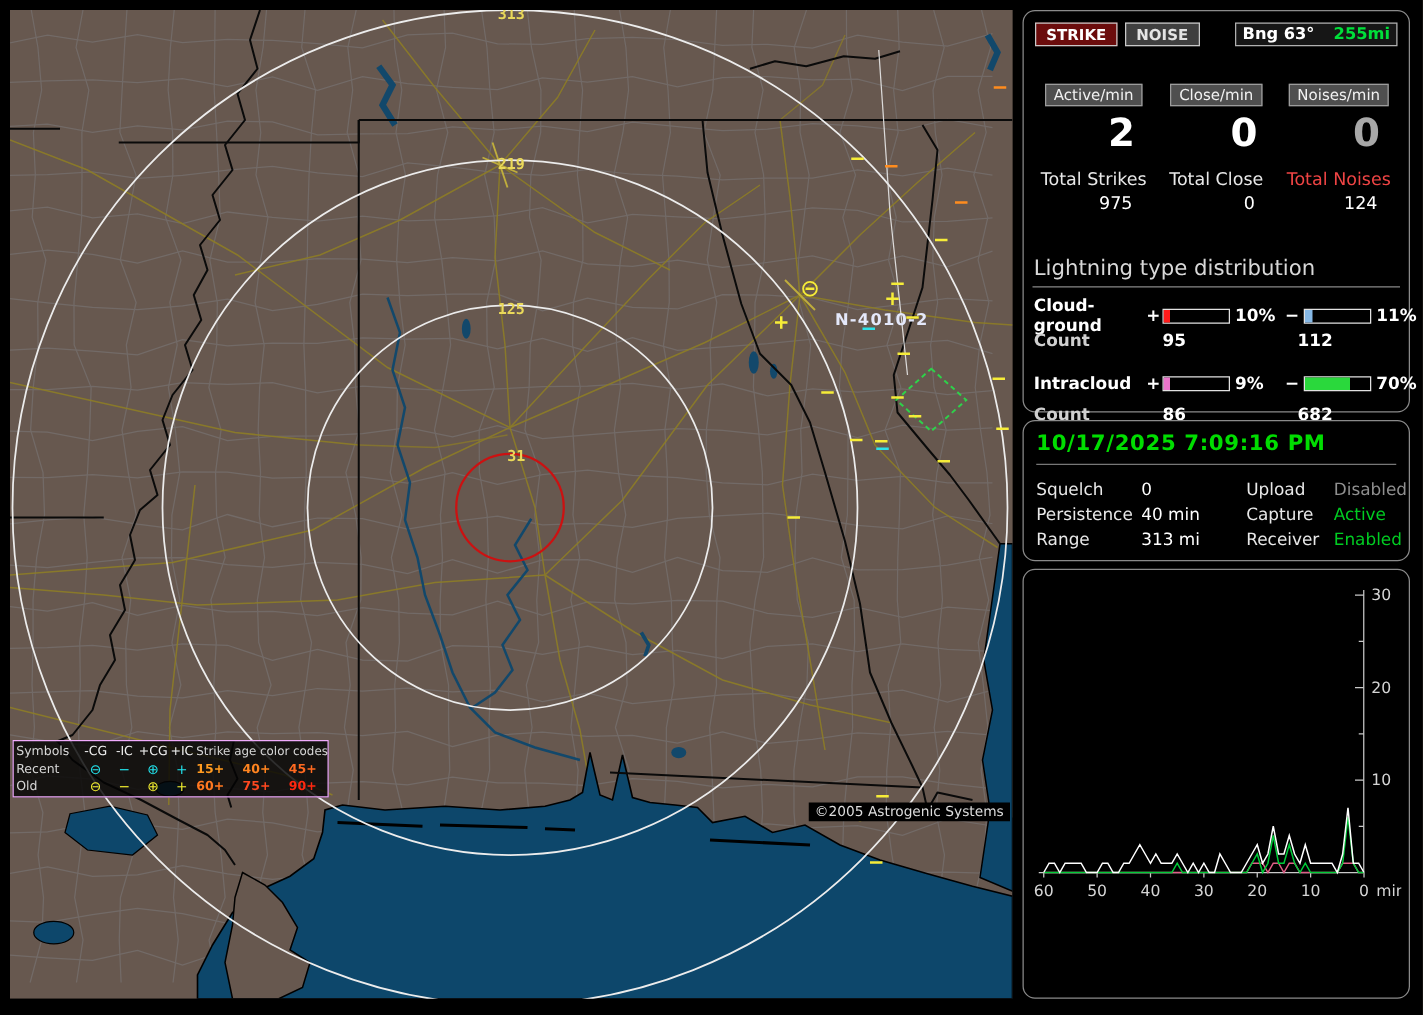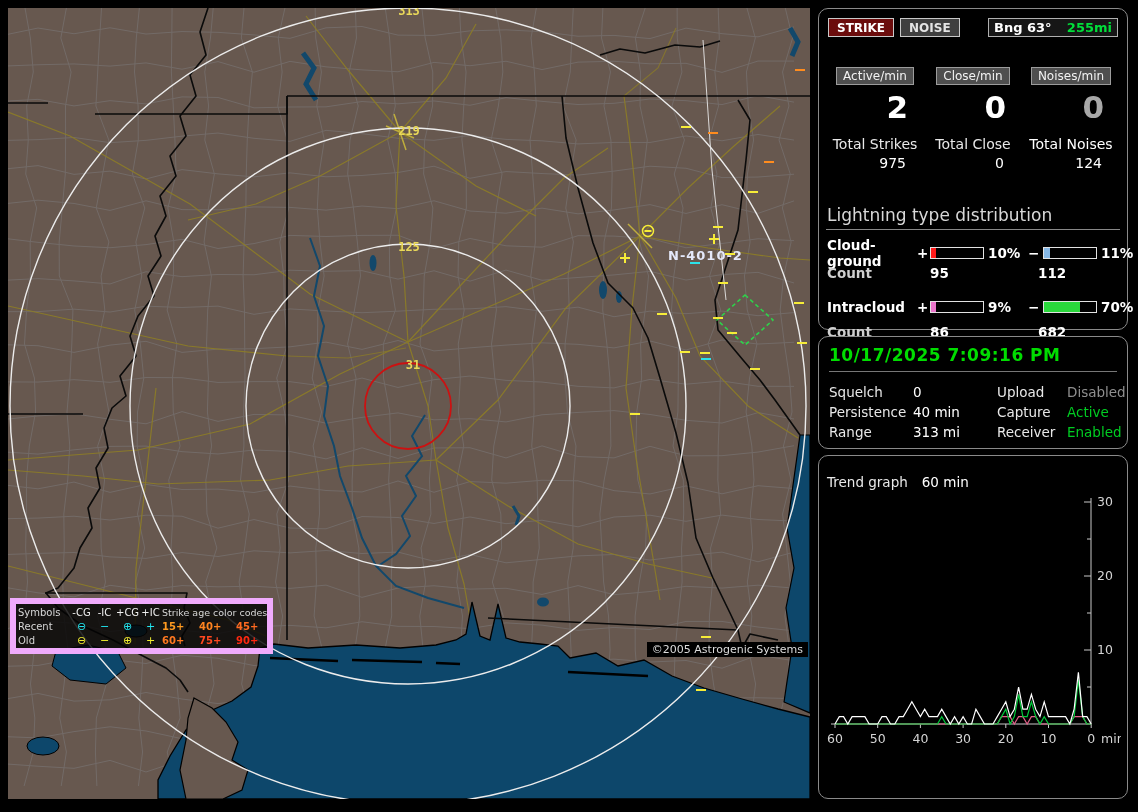--- a/index.html
+++ b/index.html
@@ -1,22 +1,22 @@
 <!DOCTYPE html>
 <html><head>
 <meta charset="utf-8">
 <style>
   html,body{margin:0;padding:0;background:#000;width:1138px;height:812px;overflow:hidden;
     font-family:"DejaVu Sans","Liberation Sans",sans-serif;}
   #screen{position:relative;width:1138px;height:812px;background:#000;}
   
   #map{position:absolute;left:8px;top:8px;width:802px;height:646px;background:#67584f;}
   #map svg{display:block}
-  #legend{position:absolute;left:2px;bottom:0;width:247px;background:rgba(4,4,4,.82);
-    border:6px solid #f0abfc;display:grid;grid-template-columns:52px 23px 23px 23px 23px 37px 37px 29px;
+  #legend{position:absolute;left:2px;bottom:16px;width:247px;background:rgba(4,4,4,.82);
+    border:1px solid #f0abfc;display:grid;grid-template-columns:52px 23px 23px 23px 23px 37px 37px 29px;
     grid-auto-rows:14px;font-size:10px;color:#ddd;align-items:center;padding:1px 2px;}
   #legend .hdr{color:#d6d6d6}
   #legend .sym{text-align:center;font-size:11px;line-height:11px}
   #legend .col{text-align:center;color:#f0f0f0}
   #legend .age{font-weight:bold}
   #legend .span3{grid-column:span 3;font-size:9.5px;white-space:nowrap}
   #copyright{position:absolute;right:2px;bottom:-3px;background:#000;color:#dcdcdc;
     font-size:11px;padding:1px 5px;white-space:nowrap;}
   
   #sidebar{position:absolute;left:818px;top:0;width:312px;}
@@ -35,21 +35,21 @@
     font-size:13px;font-weight:bold;color:#fff;}
   .bng .mi{color:#00df3a;}
   .cols{display:flex;}
   .ccol{flex:1;display:flex;flex-direction:column;}
   .chip{align-self:center;background:#4f4f4f;border:1px solid #9c9c9c;color:#f2f2f2;
     font-size:12px;padding:0 6px;height:16px;line-height:16px;margin-bottom:5px;}
   .bignum{font-size:31px;font-weight:bold;color:#fff;text-align:right;padding-right:16px;
     line-height:34px;margin-bottom:12px;}
   .bignum.dim{color:#a8a8a8;}
   .tlabel{font-size:14px;text-align:center;margin-bottom:3px;}
-  .tlabel.dim{color:#ffffff}
+  .tlabel.dim{color:#ef4444}
   .tval{font-size:14px;color:#fff;text-align:right;padding-right:18px;}
   .dist-title{margin-top:34px;font-size:17px;color:#d8d8d8;border-bottom:1px solid #888;
     padding:0 1px 4px 1px;}
   .drow{display:grid;grid-template-columns:90px 13px 58px 40px 15px 58px 1fr;align-items:center;
     height:22px;margin-top:7px;font-weight:bold;font-size:13.5px;color:#fff;padding:0 1px;}
   .sign{text-align:left}
   .bar{display:block;width:52px;height:10px;border:1px solid #e2e2e2;background:#000;}
   .bar i{display:block;height:100%;}
   .crow{display:grid;grid-template-columns:103px 108px 1fr;align-items:center;height:22px;
     margin-top:3px;font-size:13.5px;font-weight:bold;color:#fff;padding:0 1px;}
@@ -397,24 +397,20 @@
           <span>Capture</span>
           <span style="color: rgb(0, 204, 34);">Active</span>
           <span>Range</span>
           <span class="v">313 mi</span>
           <span>Receiver</span>
           <span style="color: rgb(0, 204, 34);">Enabled</span>
         </div>
     </section>
 
     <section class="panel" id="panel-session">
-      <div class="trendrow">
-        <span>Trend graph</span>
-        <span class="v">60 min</span>
-      </div>
       <svg id="trend-svg" width="294" height="258" viewBox="0 0 294 258">
           <path d="M264,6 L264,232 M4,232 L264,232" stroke="#c9c9c9" stroke-width="1" fill="none"></path>
           <path d="M257,158 L264,158" stroke="#c9c9c9" stroke-width="1"></path>
           <text x="270" y="162" fill="#d4d4d4" font-size="12.5">10</text>
           <path d="M257,84 L264,84" stroke="#c9c9c9" stroke-width="1"></path>
           <text x="270" y="88" fill="#d4d4d4" font-size="12.5">20</text>
           <path d="M257,10 L264,10" stroke="#c9c9c9" stroke-width="1"></path>
           <text x="270" y="14" fill="#d4d4d4" font-size="12.5">30</text>
           <path d="M260,195 L264,195" stroke="#c9c9c9" stroke-width="1"></path>
           <path d="M260,121 L264,121" stroke="#c9c9c9" stroke-width="1"></path>

